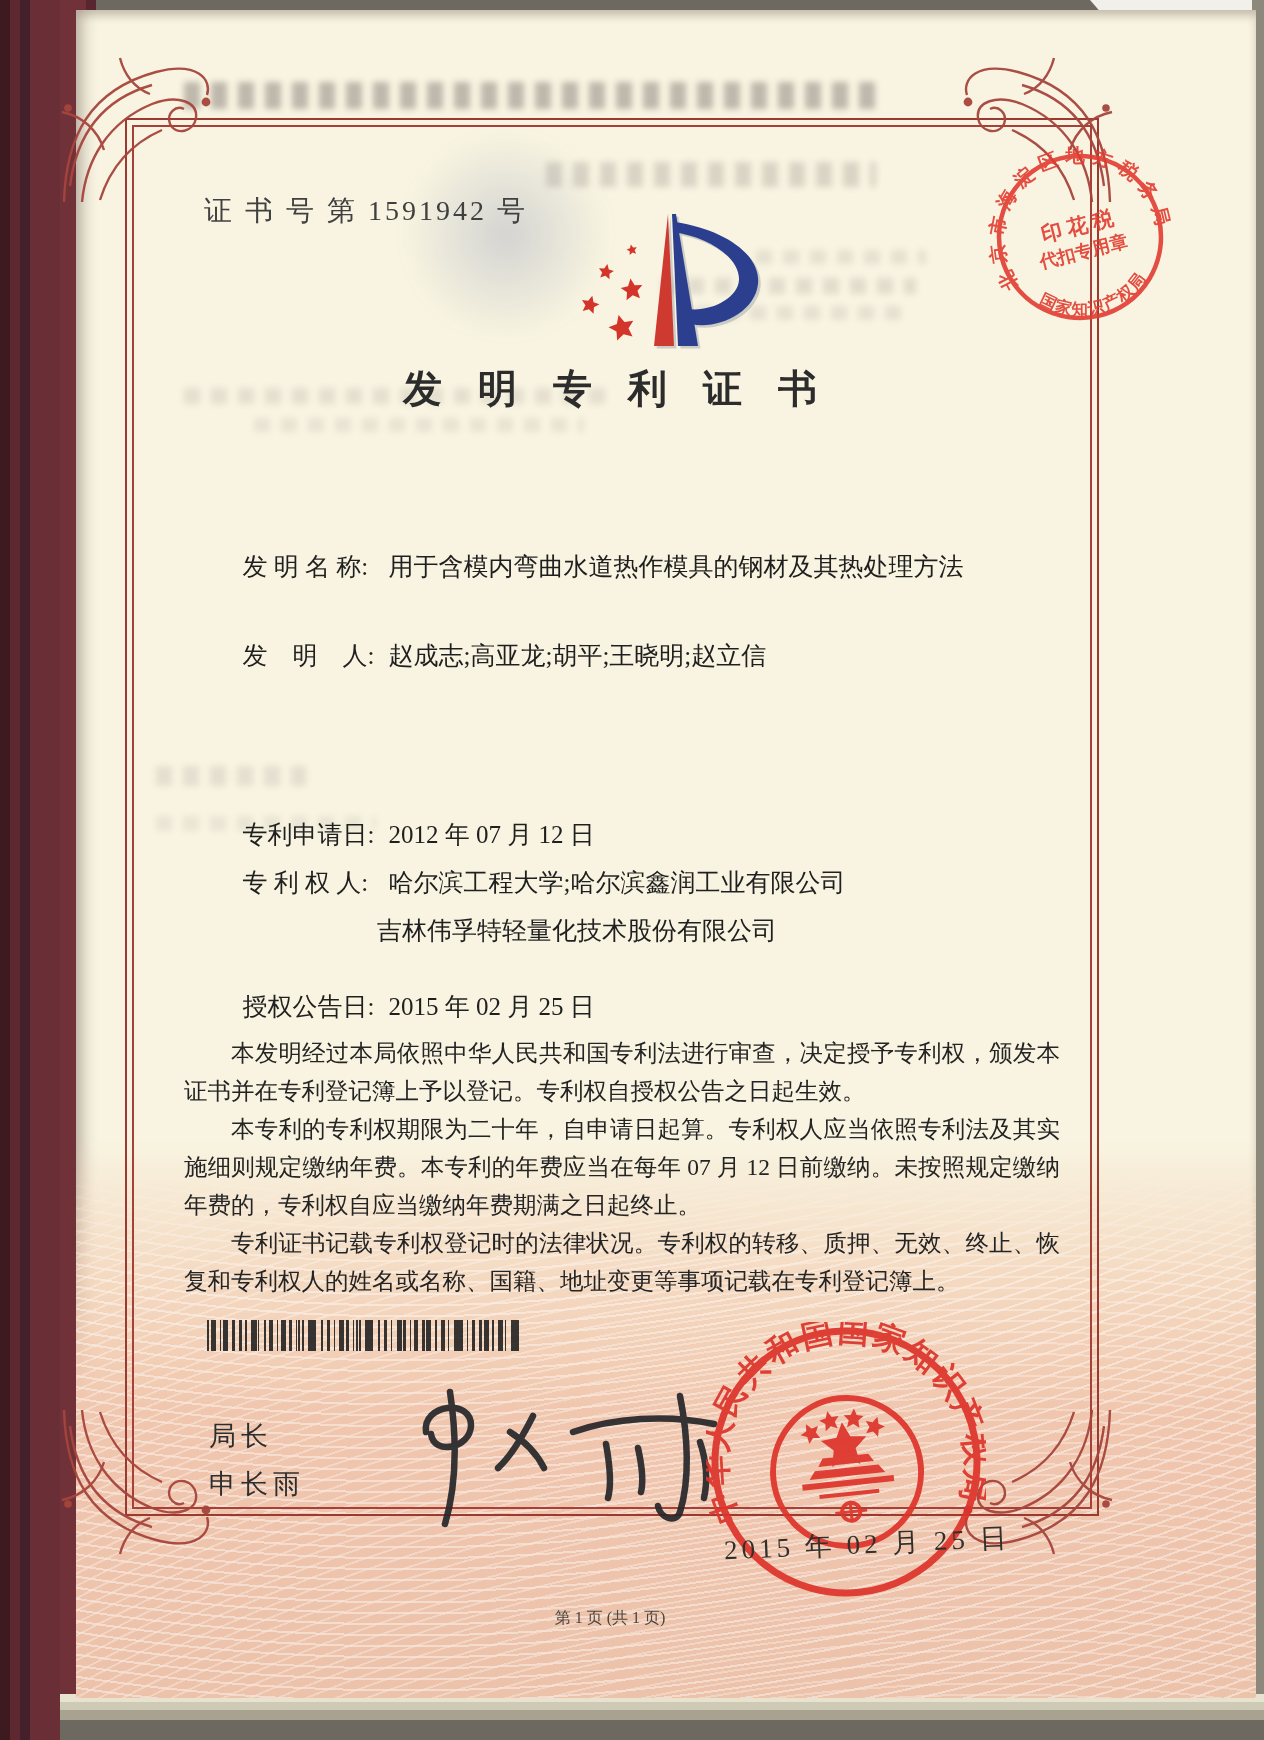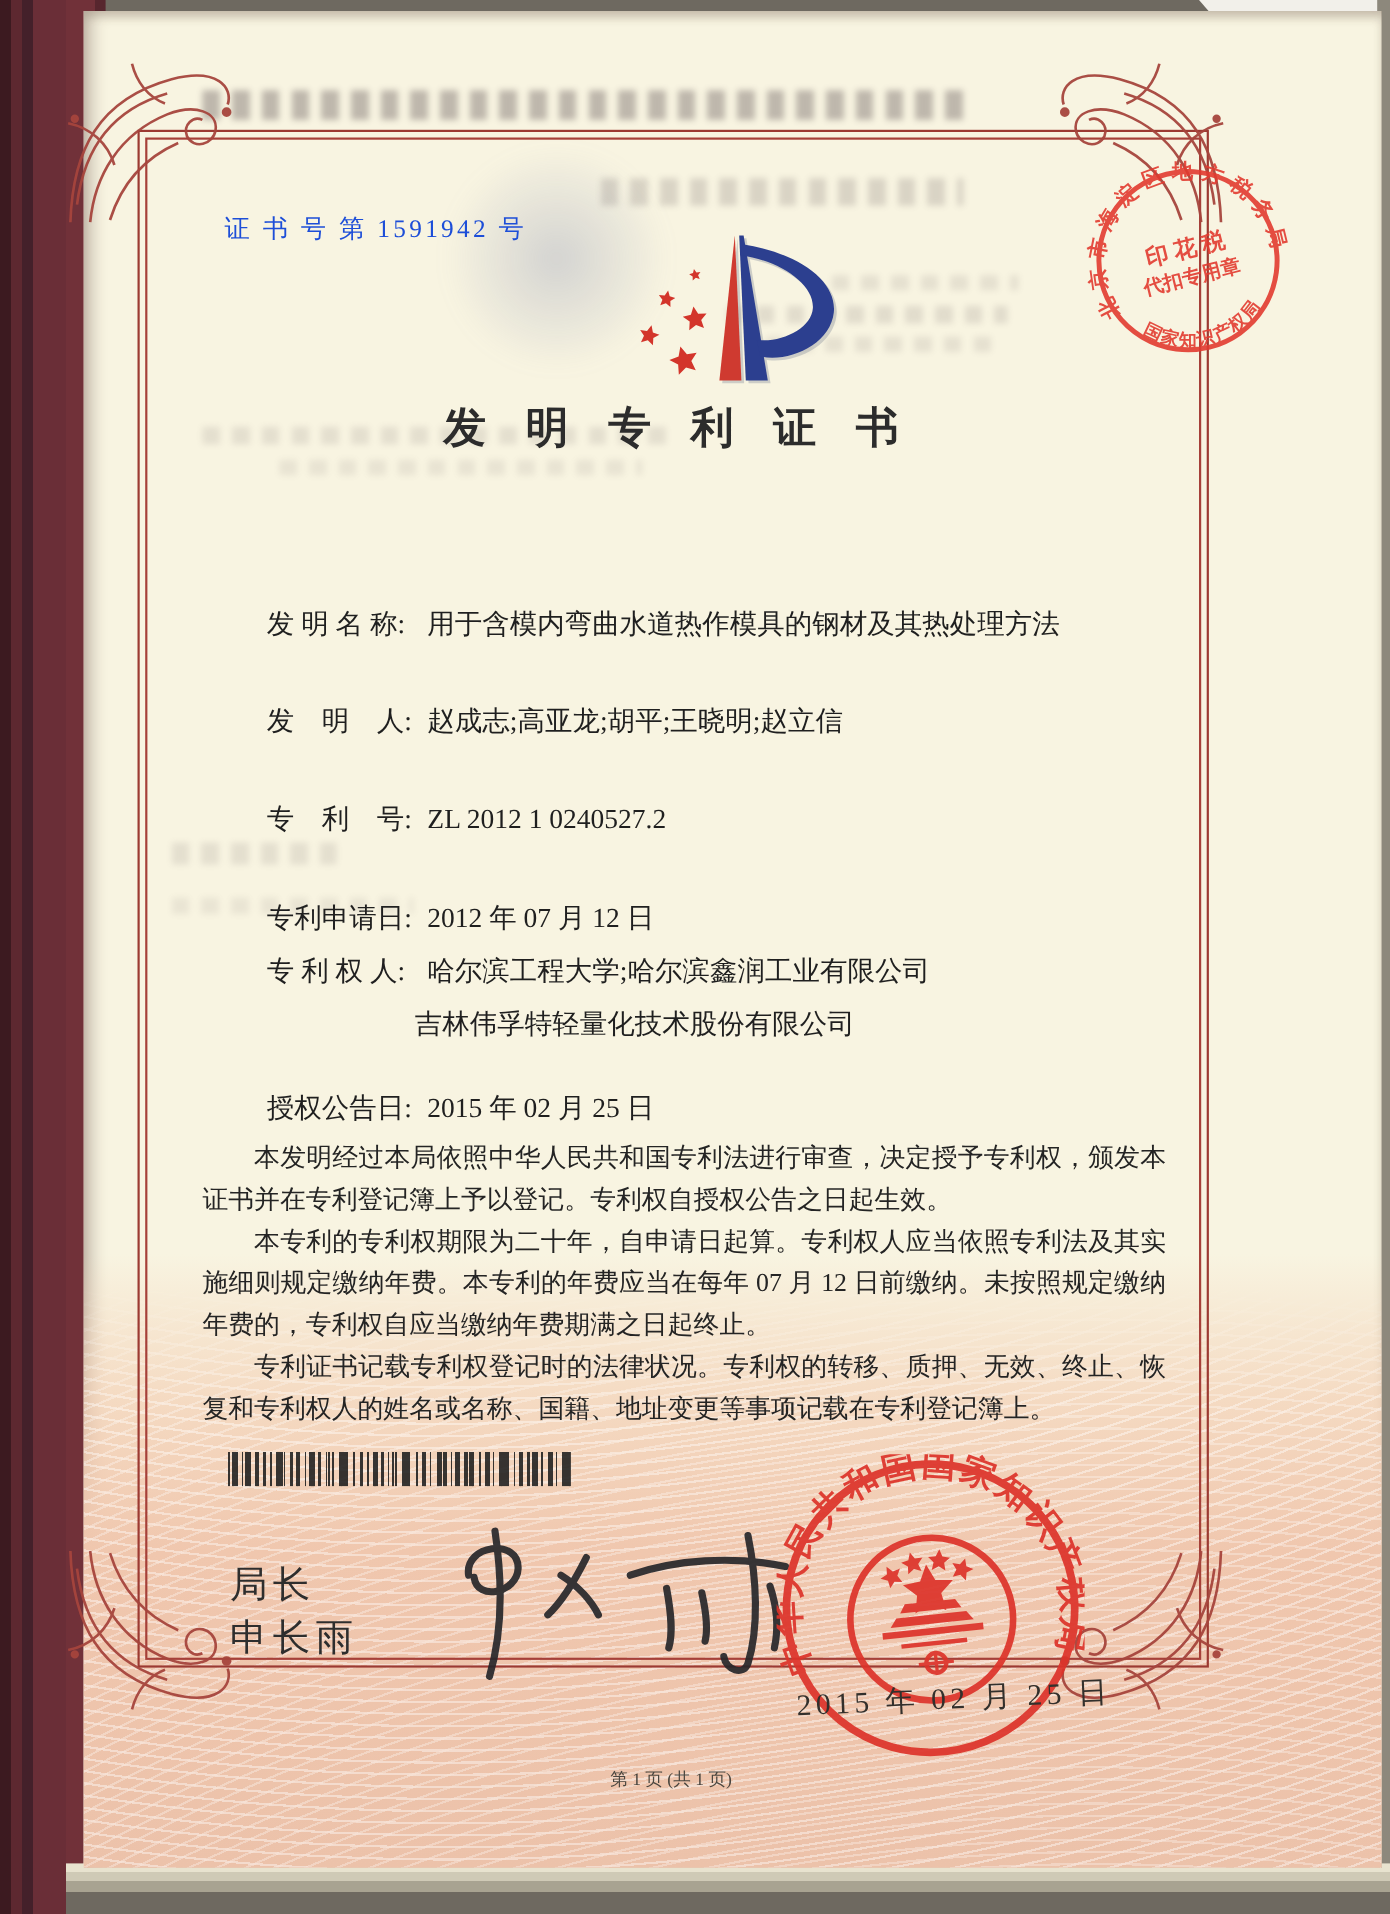--- a/index.html
+++ b/index.html
@@ -31,33 +31,33 @@
   .frame{position:absolute;left:49px;top:108px;width:970px;height:1394px;
          border:2px solid #9c3a32;z-index:3;pointer-events:none;}
   .frame:before{content:"";position:absolute;left:5px;top:5px;right:5px;bottom:5px;border:2px solid #a64039;}
   .corner{position:absolute;width:160px;height:160px;z-index:3;pointer-events:none;}
   
   .bleed{position:absolute;filter:blur(3px);z-index:2;
          background:repeating-linear-gradient(90deg,rgba(96,84,86,.9) 0 16px,rgba(96,84,86,0) 16px 27px);}
   .blob{position:absolute;filter:blur(9px);z-index:2;border-radius:50%;
         background:radial-gradient(circle,rgba(116,126,168,.28),rgba(116,126,168,0) 70%);}
   
-  .certno{position:absolute;left:128px;top:182px;font-size:23px;color:#1d4ed8;letter-spacing:3px;z-index:4;}
+  .certno{position:absolute;left:128px;top:182px;font-size:28px;color:#404040;letter-spacing:3px;z-index:4;}
   .title{position:absolute;left:49px;top:352px;width:970px;text-align:center;font-size:39px;font-weight:bold;
          color:#2c2c2c;letter-spacing:36px;text-indent:36px;z-index:4;}
   .field{position:absolute;left:129px;font-size:25px;color:#1f1f1f;z-index:4;white-space:pre;}
   .flabel{display:inline-block;min-width:146px;white-space:pre;}
   .fline2{position:absolute;left:276px;font-size:25px;color:#1f1f1f;z-index:4;white-space:pre;}
   .para{position:absolute;left:108px;width:876px;font-size:23.5px;line-height:38px;color:#242424;
         text-align:justify;text-indent:2em;z-index:4;margin-top:12px;}
   .barcode{position:absolute;left:131px;top:1310px;width:312px;height:31px;z-index:4;opacity:.88;
         background:
          repeating-linear-gradient(90deg,#1d1d1d 0 2px,transparent 2px 6px,#1d1d1d 6px 9px,transparent 9px 13px,#1d1d1d 13px 14px,transparent 14px 19px),
          repeating-linear-gradient(90deg,transparent 0 4px,#1d1d1d 4px 6px,transparent 6px 16px,#1d1d1d 16px 21px,transparent 21px 29px);}
-  .officer{position:absolute;left:133px;font-size:34px;letter-spacing:5px;color:#2e2e2e;z-index:4;
+  .officer{position:absolute;left:133px;font-size:27px;letter-spacing:5px;color:#2e2e2e;z-index:4;
            font-family:"Liberation Sans","DejaVu Sans",sans-serif;}
   .sig{position:absolute;left:322px;top:1378px;z-index:4;}
   .sealwrap{position:absolute;left:630px;top:1312px;z-index:5;opacity:.92;}
   .sealdate{position:absolute;left:648px;top:1516px;font-size:27px;color:#33302c;letter-spacing:4px;
             transform:rotate(-2.5deg);z-index:6;white-space:pre;}
   .footerpg{position:absolute;left:49px;top:1598px;width:970px;text-align:center;font-size:16px;color:#4a463f;z-index:6;}
   .taxwrap{position:absolute;left:904px;top:127px;z-index:5;opacity:.9;}
   .logo{position:absolute;left:499px;top:200px;z-index:4;}
 </style>
 </head>
@@ -158,23 +158,20 @@
       </g>
     </svg>
 
     <div class="title">发明专利证书</div>
 
     <div class="field" style="top:512px;">
       <span class="flabel">发 明 名 称:</span><span>用于含模内弯曲水道热作模具的钢材及其热处理方法</span>
     </div>
     <div class="field" style="top:601px;">
       <span class="flabel">发    明    人:</span><span>赵成志;高亚龙;胡平;王晓明;赵立信</span>
-    </div>
-    <div class="field" style="top:690px;">
-      <span class="flabel">专    利    号:</span><span>ZL 2012 1 0240527.2</span>
     </div>
     <div class="field" style="top:780px;">
       <span class="flabel">专利申请日:</span><span>2012 年 07 月 12 日</span>
     </div>
     <div class="field" style="top:828px;font-family:Liberation Serif, serif;">
       <span class="flabel">专 利 权 人:</span><span>哈尔滨工程大学;哈尔滨鑫润工业有限公司</span>
     </div>
     <div class="fline2" style="top:904px;margin-left:25px;">吉林伟孚特轻量化技术股份有限公司</div>
     <div class="field" style="top:952px;">
       <span class="flabel">授权公告日:</span><span>2015 年 02 月 25 日</span>

